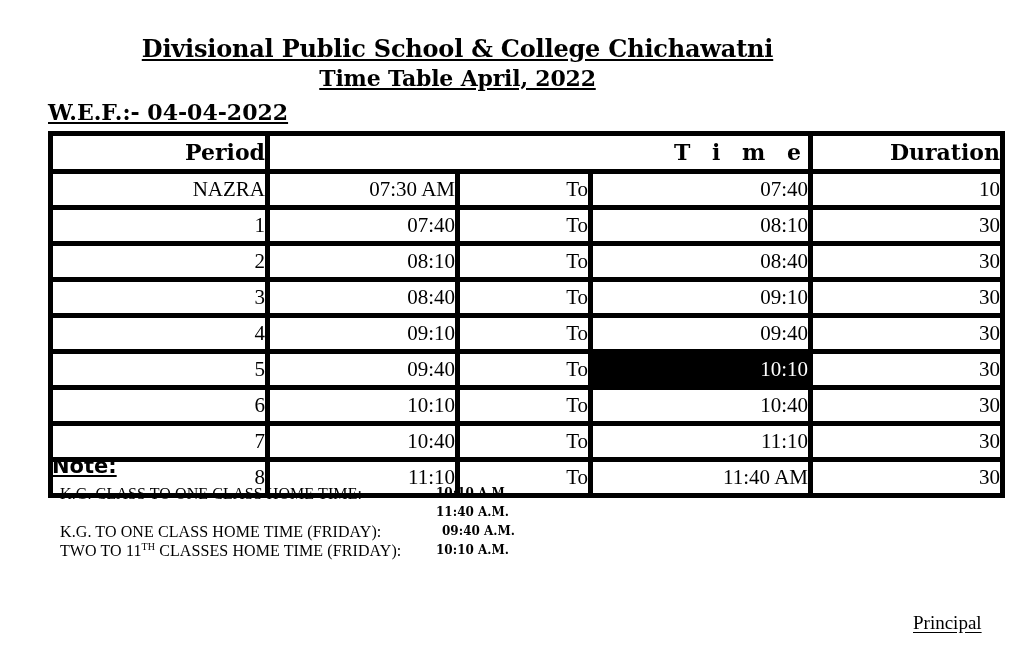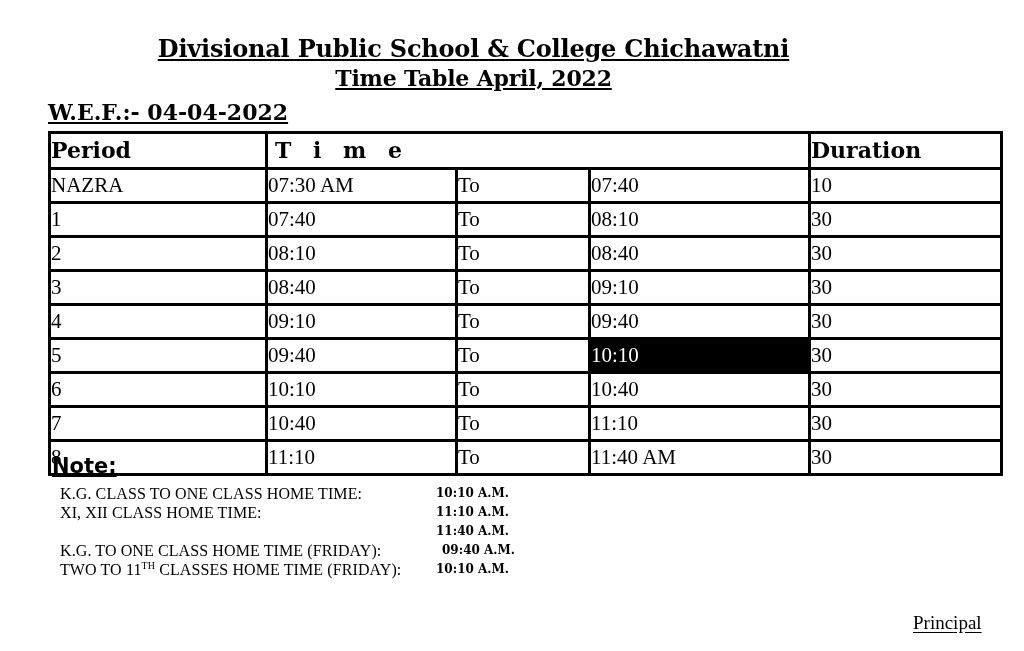--- a/index.html
+++ b/index.html
@@ -12,21 +12,21 @@
     height: 651px;
     position: relative;
     font-family: "Liberation Serif", "DejaVu Serif", serif;
     color: #000000;
     overflow: hidden;
   }
 
   
   .titles {
     position: absolute;
-    left: 16px;
+    left: 0;
     top: 33px;
     width: 915px;
     text-align: center;
   }
   .title-line {
     font-family: "DejaVu Serif", "Liberation Serif", serif;
     font-weight: bold;
     font-size: 24px;
     line-height: 31px;
     letter-spacing: -0.2px;
@@ -61,22 +61,22 @@
     left: 48px;
     top: 131px;
     width: 952px;
   }
   table.timetable {
     border-collapse: collapse;
     width: 952px;
     table-layout: fixed;
   }
   table.timetable td, table.timetable th {
-    border: 3px solid #000000;
-    text-align: left;
+    border: 5px solid #000000;
+    text-align: right;
     vertical-align: middle;
     padding: 0;
     font-size: 21px;
     line-height: 31px;
     height: 31px;
     font-family: "Liberation Serif", "DejaVu Serif", serif;
     font-weight: normal;
   }
   table.timetable tr.head th {
     font-family: "DejaVu Serif", "Liberation Serif", serif;
@@ -253,19 +253,18 @@
           <td>11:40 AM</td>
           <td>30</td>
         </tr>
       </tbody>
   </table>
 </div>
 
 <div class="note-head">Note:</div>
 <div class="notes" id="note-list">
     <div class="note-row"><span class="note-label">K.G. CLASS TO ONE CLASS HOME TIME:</span><span class="note-value">10:10 A.M.</span></div>
-    <div class="note-row"><span class="note-label">XI, XII CLASS HOME TIME:</span><span class="note-value">11:10 A.M.</span></div>
     <div class="note-row"><span class="note-value">11:40 A.M.</span></div>
     <div class="note-row indent"><span class="note-label">K.G. TO ONE CLASS HOME TIME (FRIDAY):</span><span class="note-value">09:40 A.M.</span></div>
     <div class="note-row"><span class="note-label">TWO TO 11<sup>TH</sup> CLASSES HOME TIME (FRIDAY):</span><span class="note-value">10:10 A.M.</span></div>
   </div>
 
 <div class="signature">Principal</div>
 
 </body></html>

